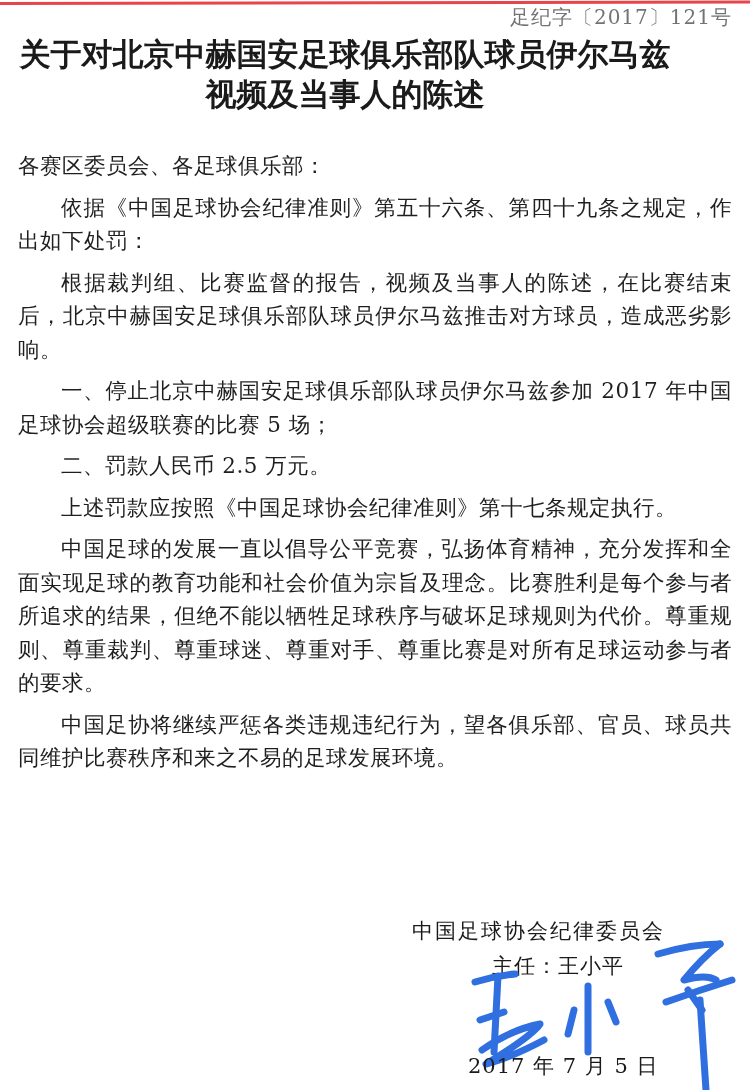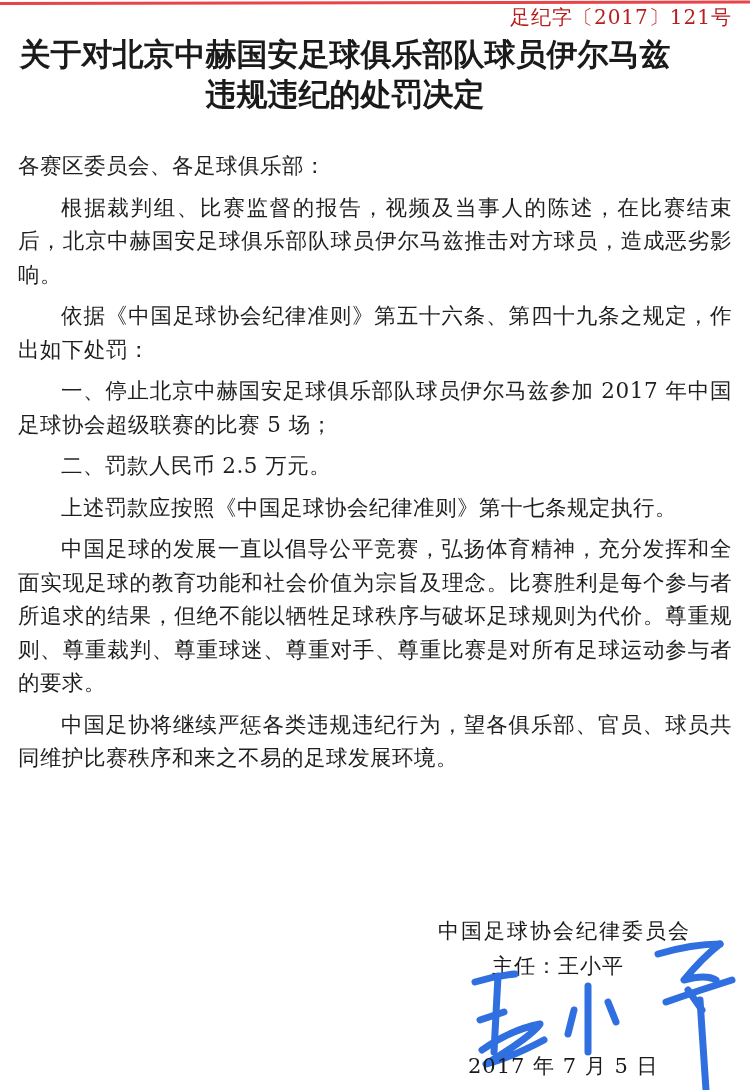--- a/index.html
+++ b/index.html
@@ -24,21 +24,21 @@
     background: #e8454a;
     transform: rotate(-0.12deg);
     transform-origin: left center;
   }
   .doc-number {
     position: absolute;
     right: 18px;
     top: 4px;
     font-size: 20px;
     letter-spacing: 1px;
-    color: #b91c1c;
+    color: #737373;
   }
   .title {
     position: absolute;
     left: 0;
     width: 690px;
     text-align: center;
     font-family: "DejaVu Sans", "Liberation Sans", sans-serif;
     font-size: 31px;
     font-weight: bold;
     color: #1a1a1a;
@@ -51,46 +51,46 @@
     position: absolute;
     left: 10px;
     width: 730px;
     font-size: 21.5px;
     line-height: 33.5px;
     color: #1f1f1f;
     letter-spacing: 0.5px;
   }
   .para { margin: 8px; text-align: justify; }
   .indent { text-indent: 43px; }
-  .sign-org { position: absolute; top: 917px; left: 438px; font-size: 21px; letter-spacing: 2px; }
+  .sign-org { position: absolute; top: 917px; left: 412px; font-size: 21px; letter-spacing: 2px; }
   .sign-chair { position: absolute; top: 952px; left: 492px; font-size: 21px; letter-spacing: 1px; }
   .sign-date { position: absolute; top: 1052px; left: 468px; font-size: 21px; letter-spacing: 1px; }
 
   .signature {
     position: absolute;
     left: 470px;
     top: 940px;
     width: 270px;
     height: 150px;
   }
 </style>
 </head>
 <body>
 
 <div class="red-rule"></div>
 
 <div class="doc-number">足纪字〔2017〕121号</div>
 
 <div class="title l1">关于对北京中赫国安足球俱乐部队球员伊尔马兹</div>
-<div class="title l2">违规违纪的处罚决定</div>
+<div class="title l2">视频及当事人的陈述</div>
 
 <div class="body-text" style="top:141px;">
   <p class="para">各赛区委员会、各足球俱乐部：</p>
+  <p class="para indent">依据《中国足球协会纪律准则》第五十六条、第四十九条之规定，作出如下处罚：</p>
   <p class="para indent">根据裁判组、比赛监督的报告，视频及当事人的陈述，在比赛结束后，北京中赫国安足球俱乐部队球员伊尔马兹推击对方球员，造成恶劣影响。</p>
-  <p class="para indent">依据《中国足球协会纪律准则》第五十六条、第四十九条之规定，作出如下处罚：</p>
   <p class="para indent">一、停止北京中赫国安足球俱乐部队球员伊尔马兹参加 2017 年中国足球协会超级联赛的比赛 5 场；</p>
   <p class="para indent">二、罚款人民币 2.5 万元。</p>
   <p class="para indent">上述罚款应按照《中国足球协会纪律准则》第十七条规定执行。</p>
   <p class="para indent">中国足球的发展一直以倡导公平竞赛，弘扬体育精神，充分发挥和全面实现足球的教育功能和社会价值为宗旨及理念。比赛胜利是每个参与者所追求的结果，但绝不能以牺牲足球秩序与破坏足球规则为代价。尊重规则、尊重裁判、尊重球迷、尊重对手、尊重比赛是对所有足球运动参与者的要求。</p>
   <p class="para indent">中国足协将继续严惩各类违规违纪行为，望各俱乐部、官员、球员共同维护比赛秩序和来之不易的足球发展环境。</p>
 </div>
 
 <div class="sign-org">中国足球协会纪律委员会</div>
 <div class="sign-chair">主任：王小平</div>
 

